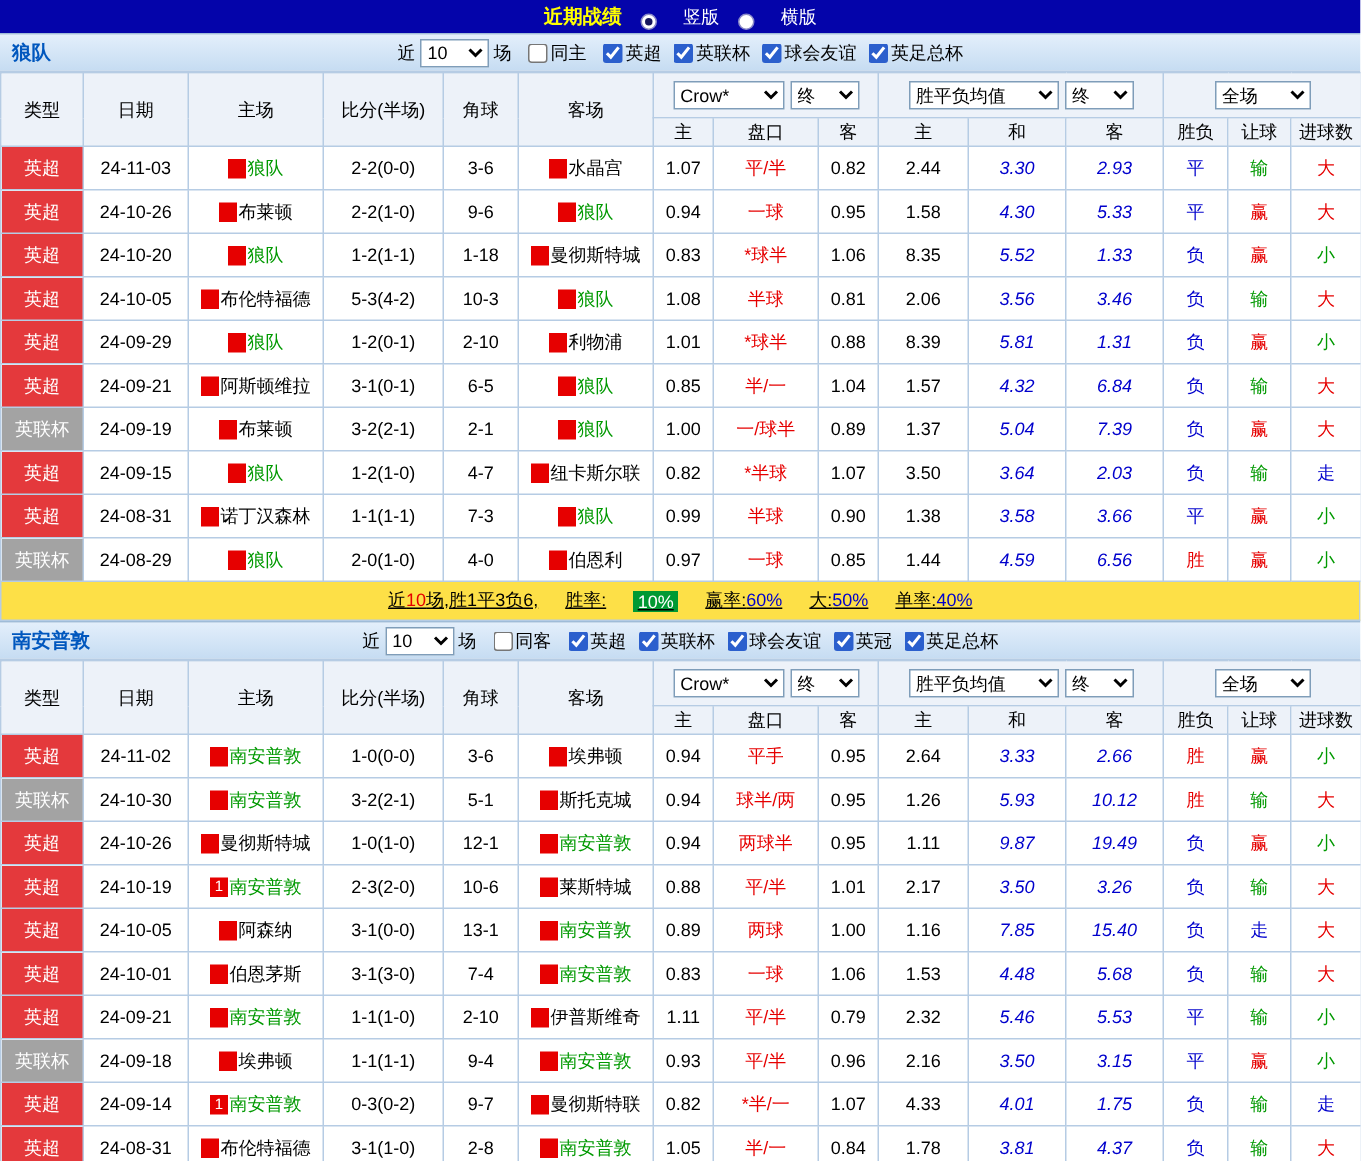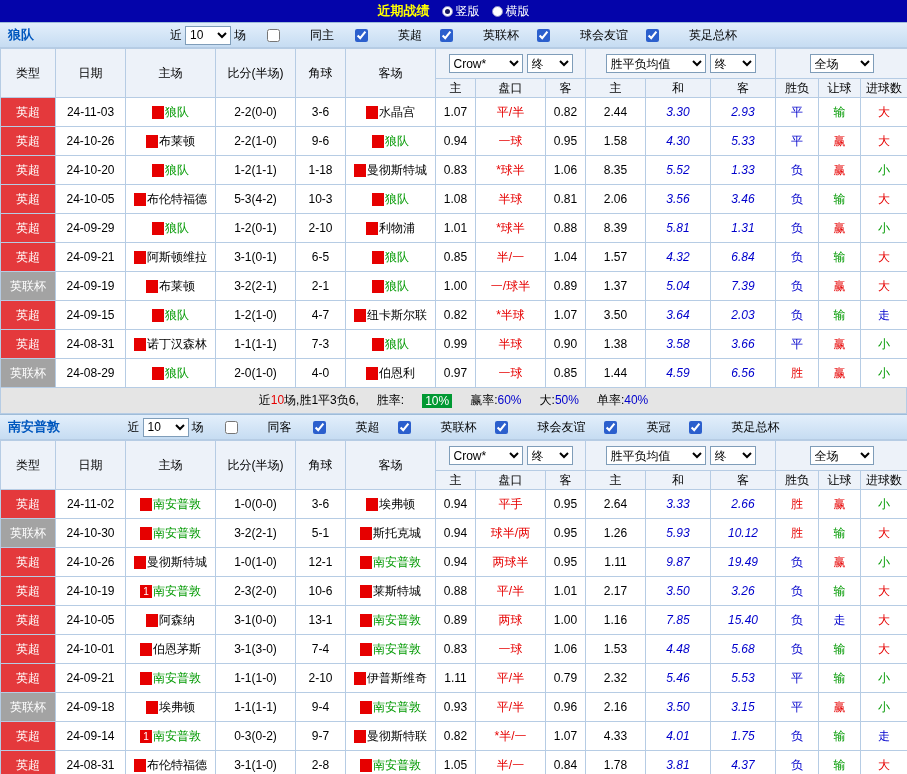--- a/index.html
+++ b/index.html
@@ -1,29 +1,29 @@
 <!DOCTYPE html>
 <html><head>
 <meta charset="utf-8">
 <style>
   html,body{margin:0;padding:0;}
   body{width:907px;font-family:"Liberation Sans","DejaVu Sans",sans-serif;font-size:12px;color:#000;background:#fff;}
 
   
   .topbar{height:22px;background:#0404aa;display:flex;align-items:center;justify-content:center;gap:12px;}
   .topbar-title{color:#ffff00;font-weight:bold;font-size:13px;}
-  .radio-opt{display:inline-flex;align-items:center;gap:3px;color:#fff;cursor:pointer;}
+  .radio-opt{display:inline-flex;align-items:flex-end;gap:18px;color:#fff;cursor:pointer;}
   .radio{width:11px;height:11px;border-radius:50%;background:#fff;display:inline-block;position:relative;border:1px solid #8a8ac8;box-sizing:border-box;}
   .radio.on::after{content:"";position:absolute;left:2px;top:2px;width:5px;height:5px;border-radius:50%;background:#16165e;}
 
   
   .sec-bar{height:24px;background:linear-gradient(#e3effb,#c6dcf2);border-top:1px solid #9fbcd8;border-bottom:1px solid #b6cce4;position:relative;display:flex;align-items:center;justify-content:center;}
   .team-name{position:absolute;left:8px;color:#0057be;font-weight:bold;font-size:13px;}
   .filterbar{display:flex;align-items:center;gap:3px;}
-  .filterbar .cb{display:inline-flex;align-items:center;margin-left:18px;cursor:pointer;gap:28px;}
+  .filterbar .cb{display:inline-flex;align-items:center;margin-left:8px;cursor:pointer;}
   .filterbar input[type=checkbox]{width:13px;height:13px;accent-color:#2b5fcd;margin:0 2px 0 0;}
 
   select{font-size:12px;height:19px;border:1px solid #7f9db9;background:#fff;font-family:inherit;}
   .sel-count{width:46px;}
   .sel-company{width:74px;margin-right:4px;}
   .sel-final{width:46px;}
   .sel-euro{width:100px;margin-right:4px;}
   .sel-scope{width:64px;}
 
   
@@ -39,21 +39,21 @@
   .lg-gray{background:#a3a3a3;}
   .t-focus{color:#009900;}
   .hcap{color:#e60000;}
   .blue-odds{color:#0000cc;font-style:italic;}
   .c-red{color:#e60000;}
   .c-blue{color:#0000cc;}
   .c-green{color:#009900;}
   .card-badge{display:inline-block;background:#e60000;color:#fff;width:12px;height:13px;line-height:13px;font-size:10px;margin-right:1px;vertical-align:middle;}
 
   
-  .summary{height:25px;display:flex;align-items:center;justify-content:center;gap:18px;border:1px solid #b6cce4;border-top:none;background:#e5e5e5;}
+  .summary{height:25px;display:flex;align-items:center;justify-content:center;gap:18px;border:1px solid #b6cce4;border-top:none;background:#fde047;text-decoration:underline;}
   .red-num{color:#e60000;}
   .pct-green{background:#009933;color:#fff;padding:0 3px;}
   .pct-blue{color:#0000cc;}
 </style>
 </head>
 <body>
 
 <div class="topbar">
   <span class="topbar-title">近期战绩</span>
   <span class="radio-opt">

